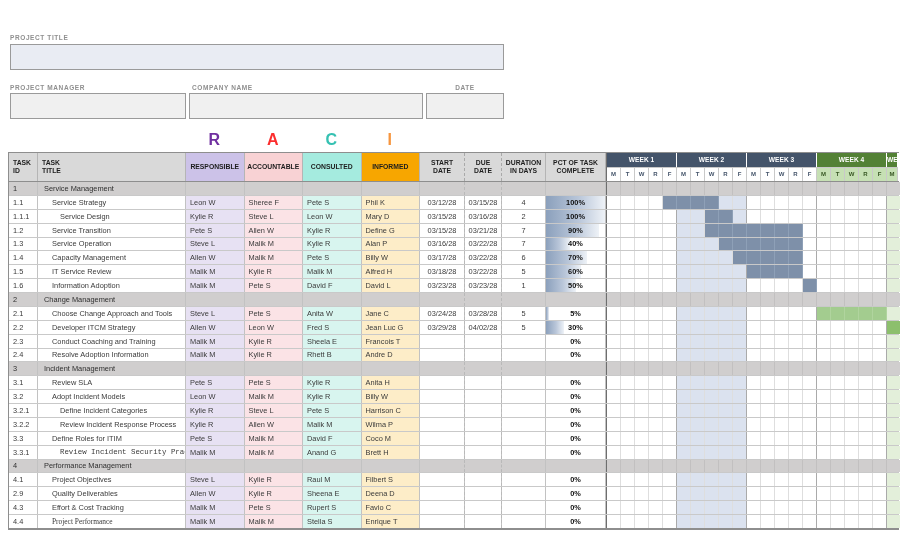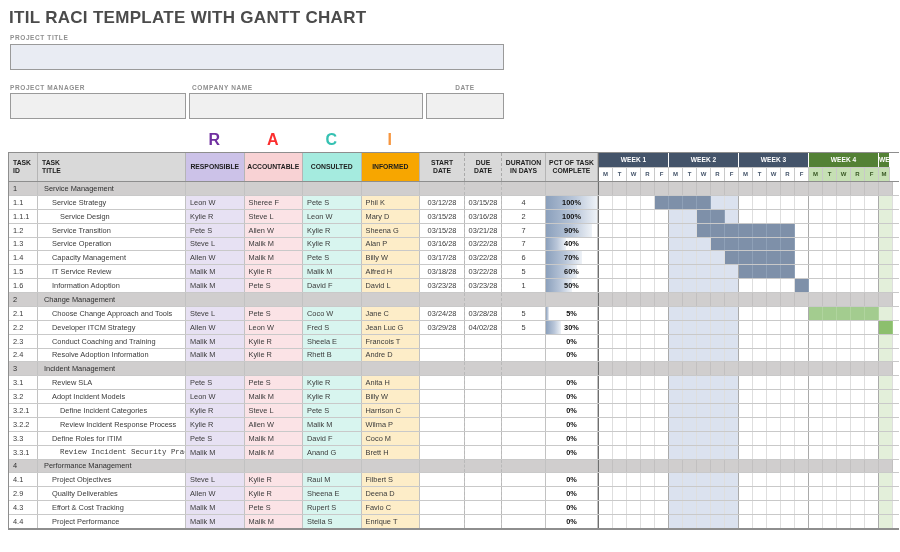--- a/index.html
+++ b/index.html
@@ -13,21 +13,21 @@
   .fld-box.blue{background:#e9ecf3;}
 
   .raci-letter{position:absolute;top:131px;width:58.5px;text-align:center;font-size:16px;font-weight:bold;}
 
   .grid{position:absolute;left:8px;top:152px;width:890px;border:1px solid #8e8e8e;border-right:none;box-sizing:content-box;background:#fff;}
   .thead{display:flex;height:28px;border-bottom:1px solid #8e8e8e;}
   .th{box-sizing:border-box;border-right:1px solid #b5b5b5;background:#d9d9d9;font-size:6.8px;font-weight:bold;color:#1d1d1d;display:flex;flex-direction:column;justify-content:center;align-items:center;line-height:1.25;text-align:center;}
   .th.left{align-items:flex-start;padding-left:4px;}
   .th.dash{border-left:1px dashed #a9a9a9;margin-left:-1px;}
   .c-id{width:29px;}.c-title{width:148px;}.c-raci{width:58.5px;}
-  .c-start{width:45px;}.c-due{width:38px;}.c-dur{width:45px;}.c-pct{width:52px;}
+  .c-start{width:45px;}.c-due{width:38px;}.c-dur{width:45px;}.c-pct{width:60px;}
   .c-gantt{width:291px;}
 
   .gantt-head{display:flex;width:291px;border-left:1px solid #6e6e6e;box-sizing:border-box;}
   .wk{display:flex;flex-direction:column;width:70px;flex:0 0 auto;}
   .wk.partial{width:11px;overflow:hidden;}
   .wk-name{height:14px;line-height:14px;text-align:center;font-size:6.6px;font-weight:bold;color:#fff;border-right:1px solid #fff;box-sizing:border-box;}
   .wk-name.blue{background:#44546a;}
   .wk-name.green{background:#538135;}
   .wk-days{display:flex;height:14px;}
   .wk-day{width:14px;box-sizing:border-box;border-right:1px solid #c9c9c9;border-top:1px solid #c9c9c9;font-size:6px;font-weight:bold;text-align:center;line-height:13px;background:#fff;color:#44546a;}
@@ -60,21 +60,20 @@
   .g.bar-greendark{background:#8cbf6d;border-right-color:#9cc982;}
   .g.sec{background:#d0cece;border-right-color:#c2c0c0;}
 
   .hdr-txt{display:block;}
 </style>
 </head>
 <body>
 
 <div class="sheet">
 
-  <div class="page-title">ITIL RACI TEMPLATE WITH GANTT CHART</div>
 
   <div class="fld-label" style="left:10px;top:34px;">PROJECT TITLE</div>
   <input class="fld-box blue" style="left: 10px; top: 44px; width: 494px;" value="">
 
   <div class="fld-label" style="left:10px;top:84px;">PROJECT MANAGER</div>
   <input class="fld-box" style="left: 10px; top: 93px; width: 176px;" value="">
 
   <div class="fld-label" style="left:192px;top:84px;">COMPANY NAME</div>
   <input class="fld-box" style="left: 189px; top: 93px; width: 234px;" value="">
 
@@ -286,21 +285,21 @@
             <div class="g wb"></div>
             <div class="g tint"></div>
           </div>
         </div>
         <div class="tr">
           <div class="td c-id pad">1.2</div>
           <div class="td c-title" style="padding-left: 14px;">Service Transition</div>
           <div class="td c-raci t-resp">Pete S</div>
           <div class="td c-raci t-acct">Allen W</div>
           <div class="td c-raci t-cons">Kylie R</div>
-          <div class="td c-raci t-info">Sheena G</div>
+          <div class="td c-raci t-info">Define G</div>
           <div class="td c-start num">03/15/28</div>
           <div class="td c-due num dash">03/21/28</div>
           <div class="td c-dur num dash">7</div>
           <div class="td c-pct pct-cell">
             <div class="pct-bar" style="width: 90%;"></div>
             <span class="pct-txt">90%</span>
           </div>
           <div class="gantt-row">
             <div class="g"></div>
             <div class="g"></div>
@@ -510,21 +509,21 @@
             <div class="g sec"></div>
             <div class="g sec wb"></div>
             <div class="g sec"></div>
           </div>
         </div>
         <div class="tr">
           <div class="td c-id pad">2.1</div>
           <div class="td c-title" style="padding-left: 14px;">Choose Change Approach and Tools</div>
           <div class="td c-raci t-resp">Steve L</div>
           <div class="td c-raci t-acct">Pete S</div>
-          <div class="td c-raci t-cons">Coco W</div>
+          <div class="td c-raci t-cons">Anita W</div>
           <div class="td c-raci t-info">Jane C</div>
           <div class="td c-start num">03/24/28</div>
           <div class="td c-due num dash">03/28/28</div>
           <div class="td c-dur num dash">5</div>
           <div class="td c-pct pct-cell">
             <div class="pct-bar" style="width: 5%;"></div>
             <span class="pct-txt">5%</span>
           </div>
           <div class="gantt-row">
             <div class="g"></div>
@@ -1060,21 +1059,21 @@
             <div class="g"></div>
             <div class="g"></div>
             <div class="g"></div>
             <div class="g"></div>
             <div class="g wb"></div>
             <div class="g tint"></div>
           </div>
         </div>
         <div class="tr">
           <div class="td c-id pad">4.4</div>
-          <div class="td c-title" style="padding-left: 14px;">Project Performance</div>
+          <div class="td c-title" style="padding-left: 14px; font-family: Liberation Serif, serif;">Project Performance</div>
           <div class="td c-raci t-resp">Malik M</div>
           <div class="td c-raci t-acct">Malik M</div>
           <div class="td c-raci t-cons">Stella S</div>
           <div class="td c-raci t-info">Enrique T</div>
           <div class="td c-start num"></div>
           <div class="td c-due num dash"></div>
           <div class="td c-dur num dash"></div>
           <div class="td c-pct pct-cell">
             <span class="pct-txt">0%</span>
           </div>

